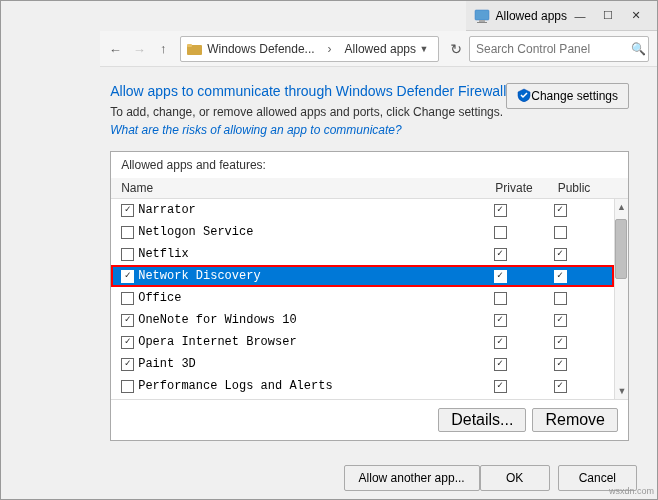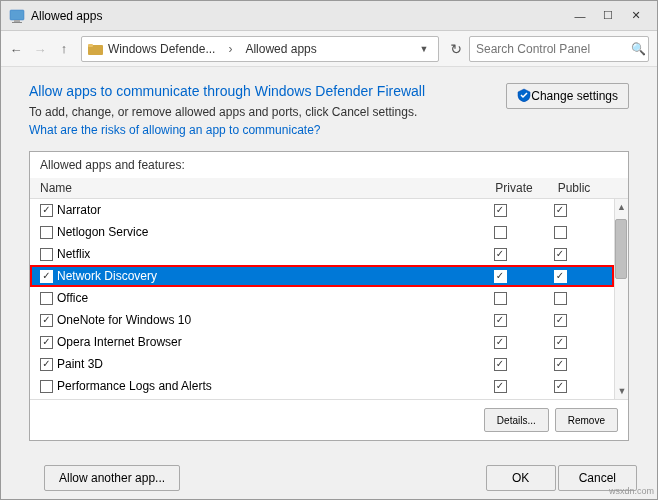--- a/index.html
+++ b/index.html
@@ -12,20 +12,21 @@
       overflow: hidden;
     }
 
     .window {
       width: 658px;
       height: 500px;
       background: #f0f0f0;
       border: 1px solid #999;
       display: flex;
       flex-direction: column;
+      align-items: flex-end;
     }
 
     .title-bar {
       height: 30px;
       background: #e8e8e8;
       display: flex;
       align-items: center;
       padding: 0 8px;
       border-bottom: 1px solid #ccc;
       user-select: none;
@@ -195,20 +196,21 @@
       margin-bottom: 4px;
     }
 
     .page-link {
       color: #0066cc;
       font-size: 12px;
       text-decoration: none;
       cursor: pointer;
       margin-bottom: 10px;
       display: inline-block;
+      font-style: italic;
     }
 
     .change-settings-btn {
       height: 26px;
       background: #f0f0f0;
       border: 1px solid #aaa;
       border-radius: 2px;
       cursor: pointer;
       font-size: 12px;
       padding: 0 10px;
@@ -252,20 +254,21 @@
       flex: 1;
       overflow-y: auto;
     }
 
     .table-row {
       display: grid;
       grid-template-columns: 1fr 60px 60px 14px;
       padding: 2px 10px;
       align-items: center;
       min-height: 22px;
+      font-family: Liberation Mono, monospace;
     }
 
     .table-row.selected {
       background: #0078d7;
       color: white;
       outline: 2px solid red;
       outline-offset: -2px;
     }
 
     .cell-name {
@@ -321,21 +324,21 @@
       justify-content: flex-end;
       gap: 6px;
     }
 
     .action-btn {
       height: 24px;
       background: #f0f0f0;
       border: 1px solid #aaa;
       border-radius: 2px;
       cursor: pointer;
-      font-size: 10px;
+      font-size: 16px;
       padding: 0 12px;
       min-width: 60px;
     }
 
     .footer-row {
       padding: 8px 20px;
       display: flex;
       justify-content: space-between;
       align-items: center;
       background: #f0f0f0;
@@ -347,21 +350,21 @@
       border: 1px solid #aaa;
       border-radius: 2px;
       cursor: pointer;
       font-size: 12px;
       padding: 0 14px;
       margin-left: 23px;
     }
 
     .footer-buttons {
       display: flex;
-      gap: 2px;
+      gap: 8px;
     }
 
     .footer-btn {
       height: 26px;
       background: #f0f0f0;
       border: 1px solid #aaa;
       border-radius: 2px;
       cursor: pointer;
       font-size: 12px;
       padding: 0 20px;
@@ -441,21 +444,21 @@
     <div class="search-bar">
       <input type="text" placeholder="Search Control Panel" style="">
       <span class="search-icon-btn">🔍</span>
     </div>
   </div>
 
   <div class="content-area">
     <div style="display:flex; justify-content:space-between; align-items:flex-start; margin-bottom:4px;">
       <div>
         <div class="page-title">Allow apps to communicate through Windows Defender Firewall</div>
-        <div class="page-subtitle">To add, change, or remove allowed apps and ports, click Cancel settings.</div>
+        <div class="page-subtitle">To add, change, or remove allowed apps and ports, click Change settings.</div>
         <a class="page-link">What are the risks of allowing an app to communicate?</a>
       </div>
       <button class="change-settings-btn">
         <span>
           <svg width="14" height="14" viewBox="0 0 14 14">
             <path d="M7 1 L13 4 L13 8 Q13 12 7 14 Q1 12 1 8 L1 4 Z" fill="#0066cc" stroke="#0044aa" stroke-width="0.5"></path>
             <path d="M4 7 L6 9 L10 5" stroke="white" stroke-width="1.5" fill="none"></path>
           </svg>
         </span>
         <span>Change settings</span>

